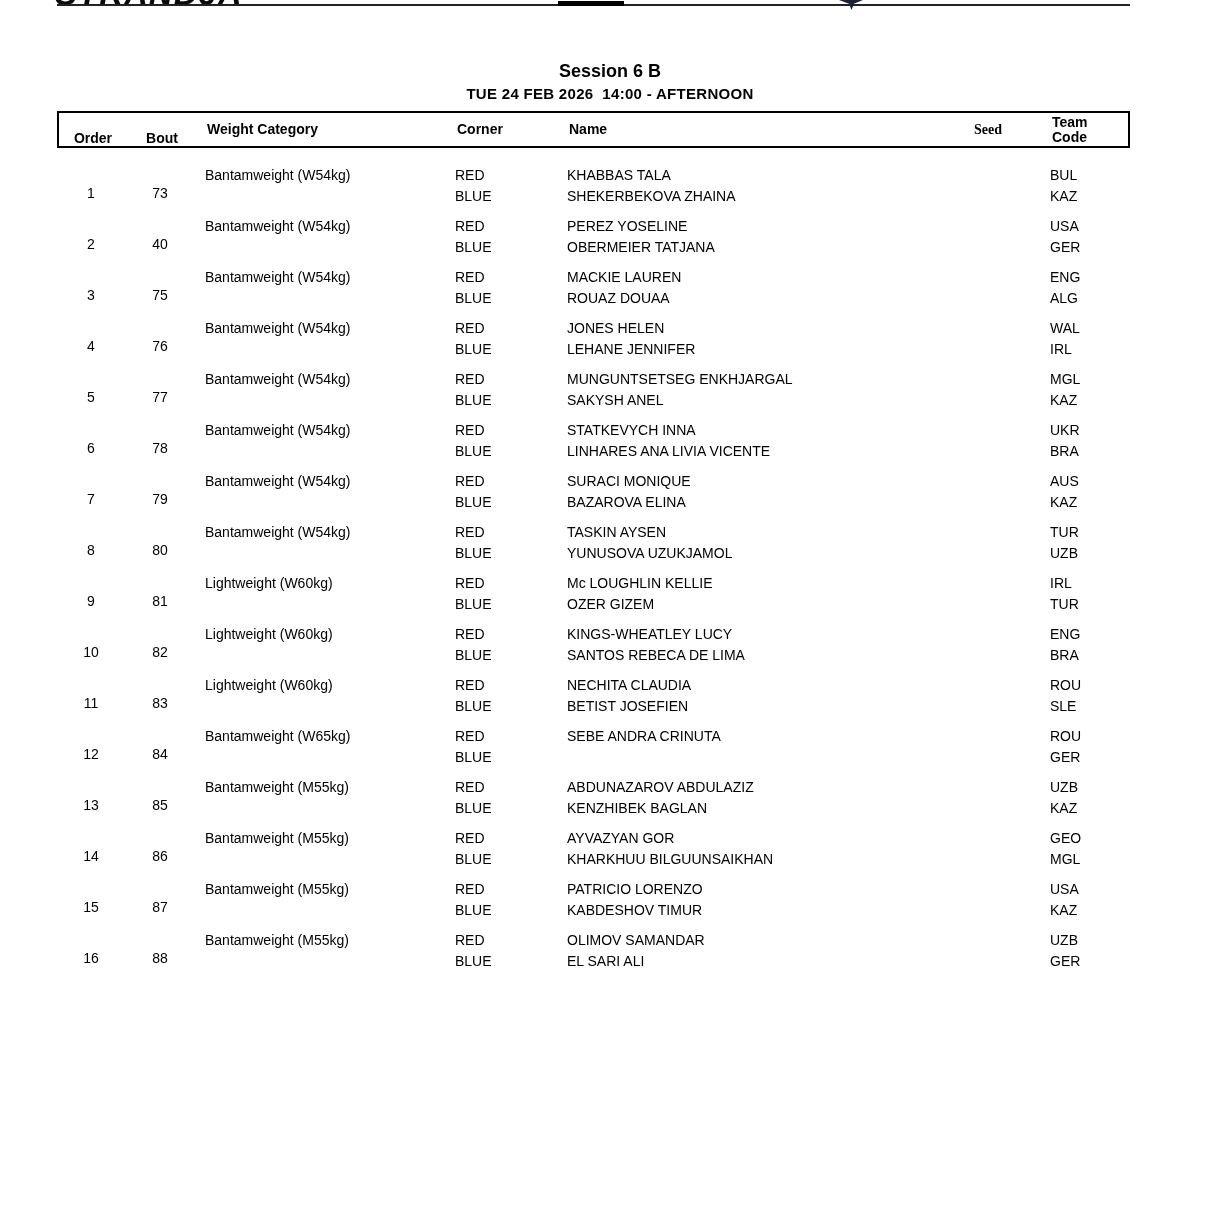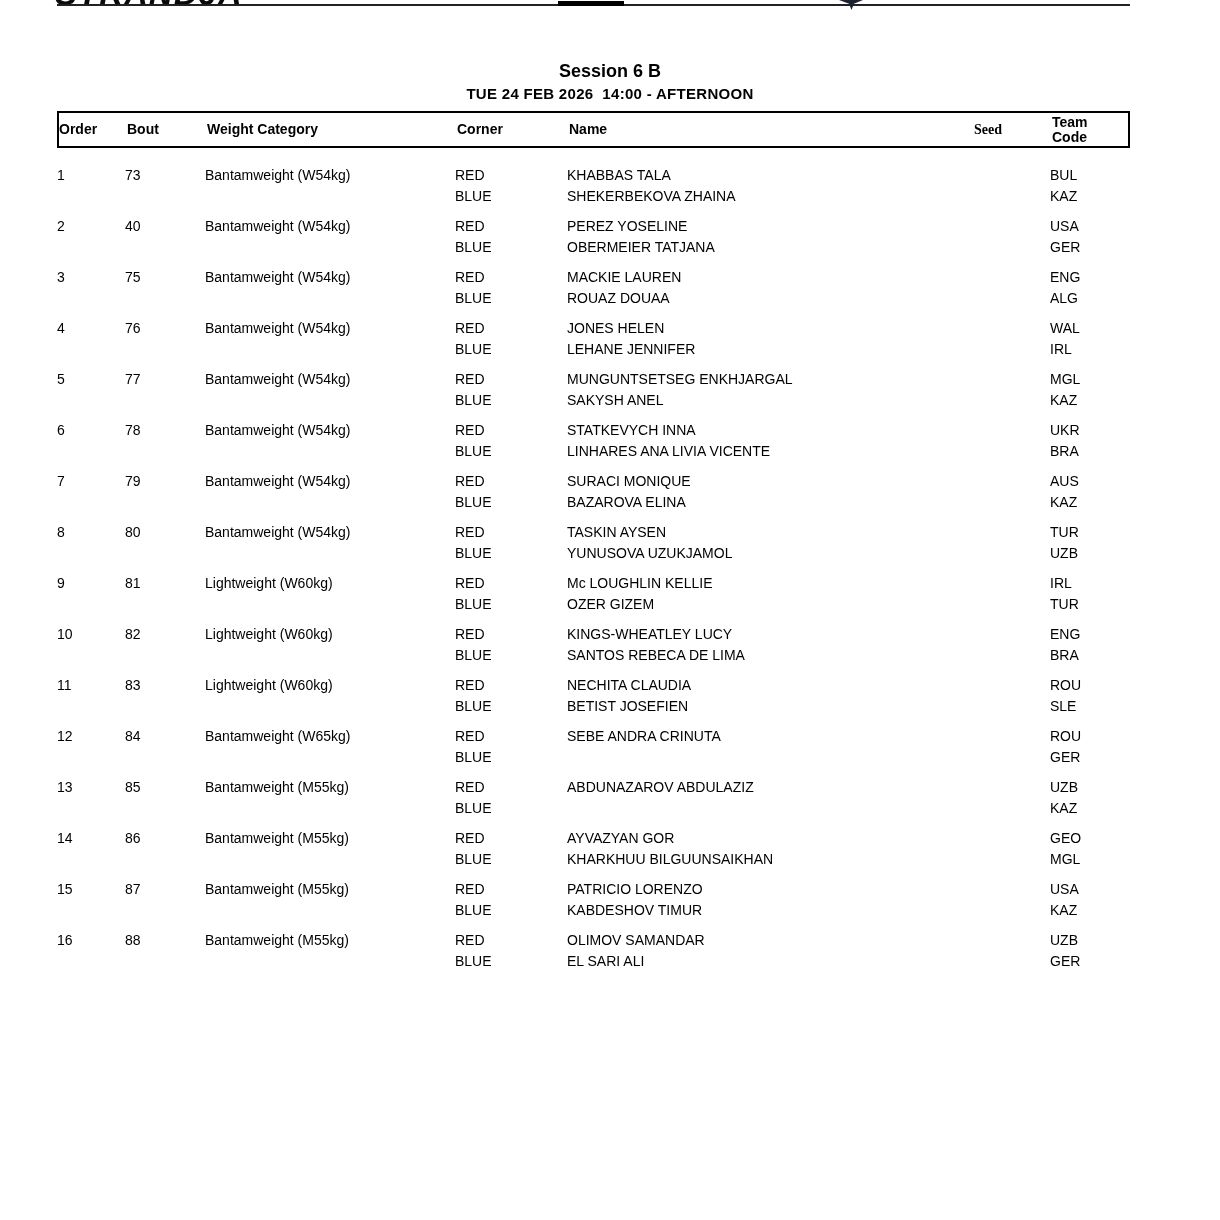--- a/index.html
+++ b/index.html
@@ -81,21 +81,21 @@
     grid-template-columns: 68px 70px 250px 112px 408px 75px 90px;
   }
   .thead {
     height: 37px;
     border: 2px solid #000000;
     align-items: center;
     font-weight: bold;
   }
   .thead .cell { line-height: 15px; }
   .cell { padding-left: 10px; }
-  .cell.c-order, .cell.c-bout { padding-left: 0; text-align: left; }
+  .cell.c-order, .cell.c-bout { padding-left: 0; text-align: center; margin-top: 18px; }
   .cell.c-seed { padding-left: 7px; font-family: Liberation Serif, serif; }
 
   .tbody { padding-top: 17px; }
   .bout-row {
     align-items: start;
     margin-bottom: 10px;
     min-height: 41px;
   }
   .bout-row .line { line-height: 20.5px; white-space: nowrap; }
   .bout-row .cell { line-height: 20.5px; }
@@ -359,20 +359,21 @@
   <div class="bout-row grid-cols">
     <div class="cell c-order">13</div>
     <div class="cell c-bout">85</div>
     <div class="cell">Bantamweight (M55kg)</div>
     <div class="cell">
       <div class="line">RED</div>
       <div class="line">BLUE</div>
     </div>
     <div class="cell">
       <div class="line">ABDUNAZAROV ABDULAZIZ</div>
+      <div class="line">KENZHIBEK BAGLAN</div>
     </div>
     <div class="cell c-seed"></div>
     <div class="cell">
       <div class="line">UZB</div>
       <div class="line">KAZ</div>
     </div>
   </div>
 
   <div class="bout-row grid-cols">
     <div class="cell c-order">14</div>

